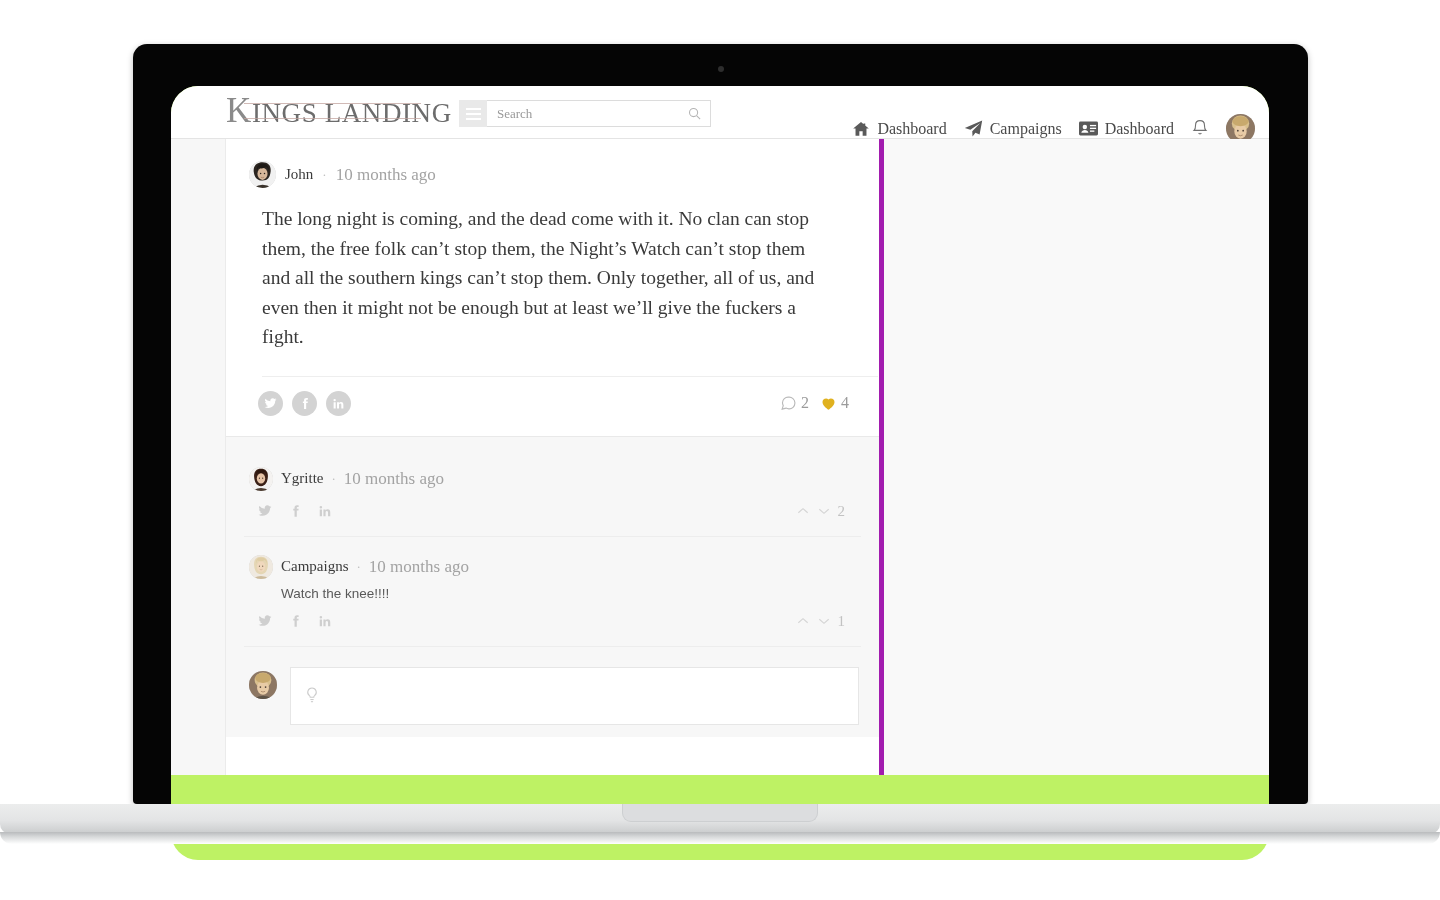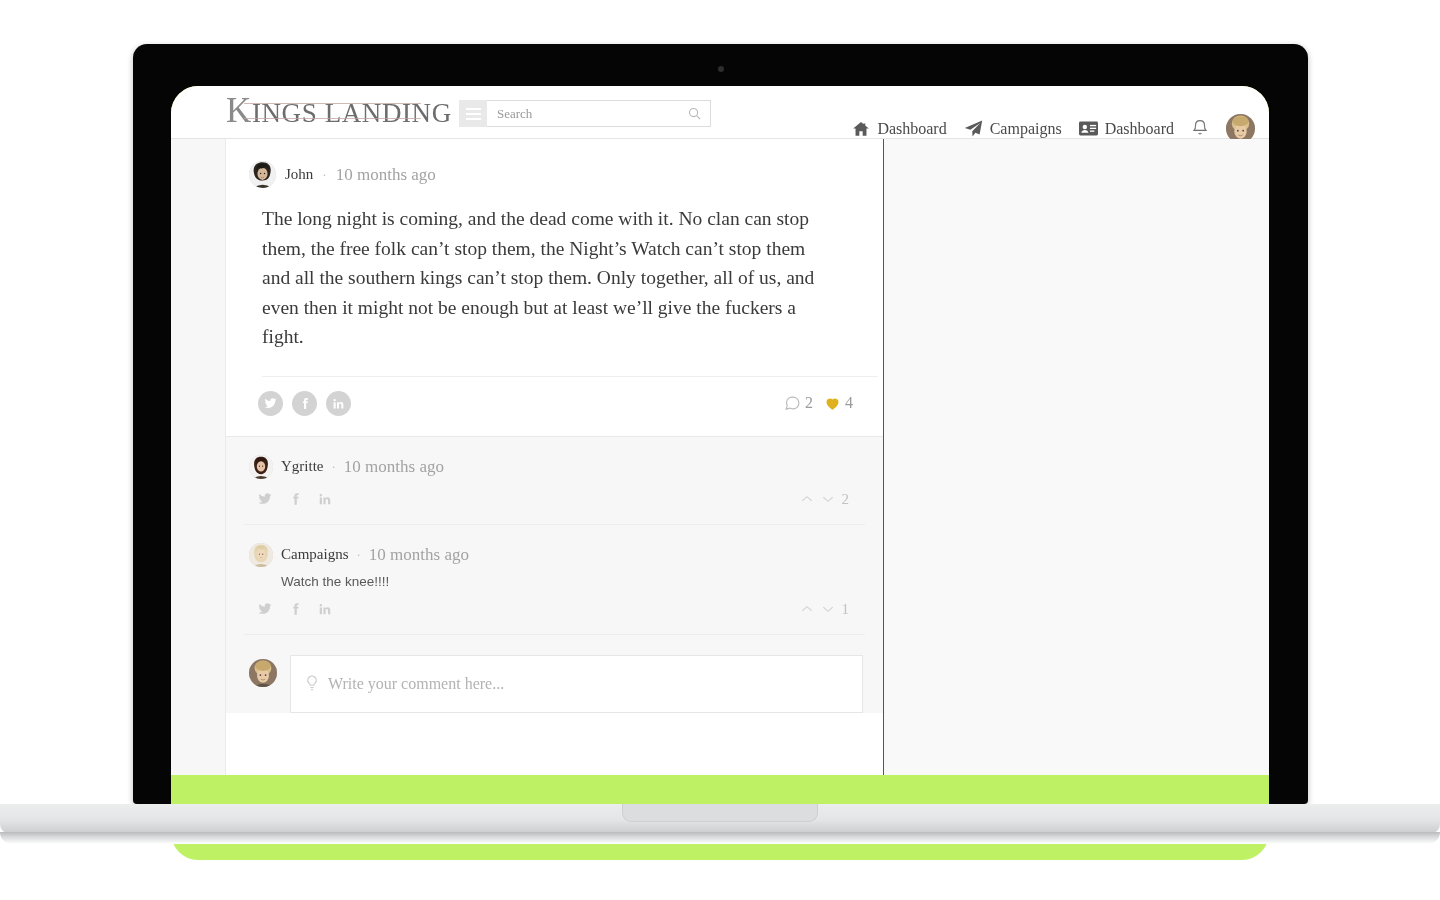--- a/index.html
+++ b/index.html
@@ -193,21 +193,21 @@
     display: flex;
   }
   #left-rail {
     width: 55px;
     background: #f7f7f7;
     border-right: 1px solid #ebebeb;
   }
   #feed-column {
     width: 658px;
     background: #ffffff;
-    border-right: 1px solid #a21caf;
+    border-right: 5px solid #a21caf;
     position: relative;
   }
   #right-rail {
     flex: 1;
     background: #f9f9f9;
   }
 
   
   #post-card {
     background: #ffffff;
@@ -284,21 +284,21 @@
   .stat-count {
     font-family: "Liberation Serif", serif;
     font-size: 16px;
     color: #9b9b9b;
   }
   #comment-bubble-icon { color: #b9b9b9; }
 
   
   #comments-section {
     background: #f7f7f7;
-    padding: 0 18px;
+    padding: 12px 18px;
   }
   .comment-item { padding: 18px 0 0 0; }
   .comment-head {
     display: flex;
     align-items: center;
     gap: 8px;
     padding-left: 5px;
   }
   .comment-avatar { width: 24px; height: 24px; }
   .comment-text {
@@ -620,21 +620,20 @@
                 <path d="M17 29 q3 2 6 0" stroke="#9c7a5c" stroke-width="1" fill="none"></path>
                 <path d="M6 40 q14-9 28 0z" fill="#5d5347"></path>
               </svg>
             </div>
             <div id="composer-box">
               <svg id="composer-bulb-icon" width="14" height="17" viewBox="0 0 18 22" fill="none" stroke="currentColor" stroke-width="1.4">
                 <path d="M9 1.2a5.5 5.5 0 0 0-3.3 9.9c.7.6 1 1.3 1 2.1h4.6c0-.8.3-1.5 1-2.1A5.5 5.5 0 0 0 9 1.2z"></path>
                 <line x1="6.9" y1="16.2" x2="11.1" y2="16.2"></line>
                 <line x1="7.6" y1="19" x2="10.4" y2="19"></line>
               </svg>
-              <input id="comment-input" type="text" placeholder="Write your comment here..." style="">
             </div>
           </div>
 
         </div>
       </div>
 
       <div id="right-rail"></div>
     </div>
   </div>
 

